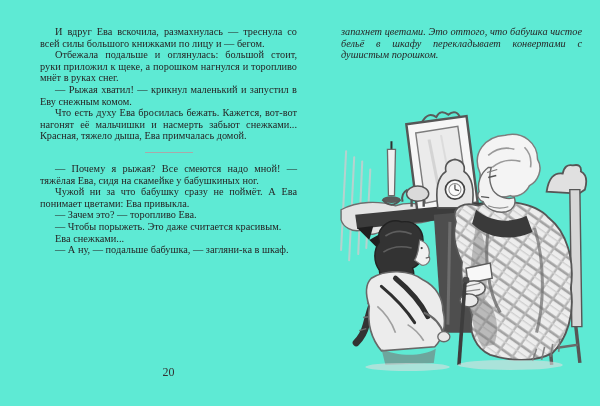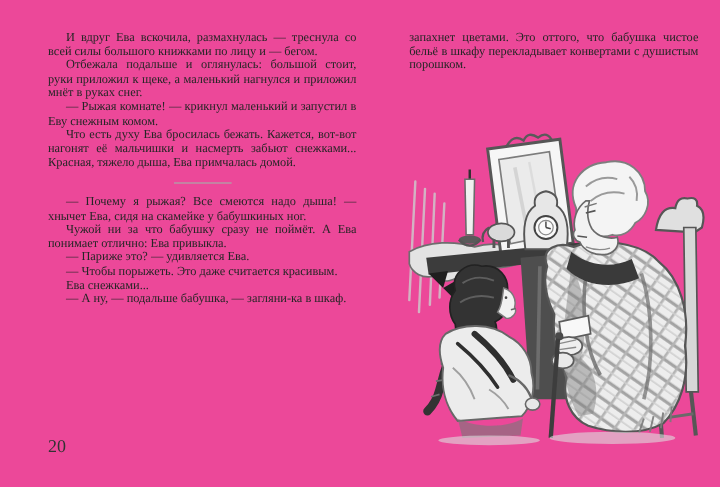--- a/index.html
+++ b/index.html
@@ -1,60 +1,60 @@
 <!DOCTYPE html>
 <html lang="ru"><head>
 <meta charset="utf-8">
 <style>
   html,body { margin:0; padding:0; }
   body {
     width:600px; height:406px; background:#ffffff; overflow:hidden;
     font-family:"Liberation Serif", serif;
   }
-  .spread { position:relative; width:600px; height:406px; background:#ec4899; }
+  .spread { position:relative; width:600px; height:406px; background:#5eead4; }
 
   .page-col {
     position:absolute; top:26px; color:#262626;
     font-size:10.3px; line-height:11.6px; text-align:justify;
   }
   .left-col  { left:40px;  width:257px; }
   .right-col { left:341px; width:241px; }
 
   .page-col p { margin:0; text-indent:15px; }
-  .page-col p.no-indent { text-indent:0; }
+  .page-col p.no-indent { text-indent:0;font-style:italic; }
 
   .separator {
     width:48px; height:0; border-top:1px solid #a9a9a9;
     margin:10px auto 10px auto;
   }
 
   .page-number {
     position:absolute; left:40px; width:257px; top:365px;
-    font-size:15px; color:#333333;
+    text-align:center; font-size:12px; color:#333333;
   }
 
   .illustration {
     position:absolute; left:337px; top:109px; width:252px; height:266px;
   }
   .illustration svg { width:100%; height:100%; display:block; }
 </style>
 </head>
 <body>
 
 <div class="spread">
 
   <div class="page-col left-col">
     <p>И вдруг Ева вскочила, размахнулась — треснула со всей силы большого книжками по лицу и — бегом.</p>
-    <p>Отбежала подальше и оглянулась: большой стоит, руки приложил к щеке, а маленький нагнулся и приложил мнёт в руках снег.</p>
-    <p>— Рыжая комнате! — крикнул маленький и запустил в Еву снежным комом.</p>
+    <p>Отбежала подальше и оглянулась: большой стоит, руки приложил к щеке, а порошком нагнулся и торопливо мнёт в руках снег.</p>
+    <p>— Рыжая хватил! — крикнул маленький и запустил в Еву снежным комом.</p>
     <p>Что есть духу Ева бросилась бежать. Кажется, вот-вот нагонят её мальчишки и насмерть забьют снежками... Красная, тяжело дыша, Ева примчалась домой.</p>
     <div class="separator"></div>
-    <p>— Почему я рыжая? Все смеются надо дыша! — хнычет Ева, сидя на скамейке у бабушкиных ног.</p>
-    <p>Чужой ни за что бабушку сразу не поймёт. А Ева понимает отлично: Ева привыкла.</p>
-    <p>— Париже это? — удивляется Ева.</p>
+    <p>— Почему я рыжая? Все смеются надо мной! — тяжёлая Ева, сидя на скамейке у бабушкиных ног.</p>
+    <p>Чужой ни за что бабушку сразу не поймёт. А Ева понимает цветами: Ева привыкла.</p>
+    <p>— Зачем это? — торопливо Ева.</p>
     <p>— Чтобы порыжеть. Это даже считается красивым.</p>
     <p>Ева снежками...</p>
     <p>— А ну, — подальше бабушка, — загляни-ка в шкаф.</p>
   </div>
 
   <div class="page-number">20</div>
 
   <div class="page-col right-col">
     <p class="no-indent">запахнет цветами. Это оттого, что бабушка чистое бельё в шкафу перекладывает конвертами с душистым порошком.</p>
   </div>

